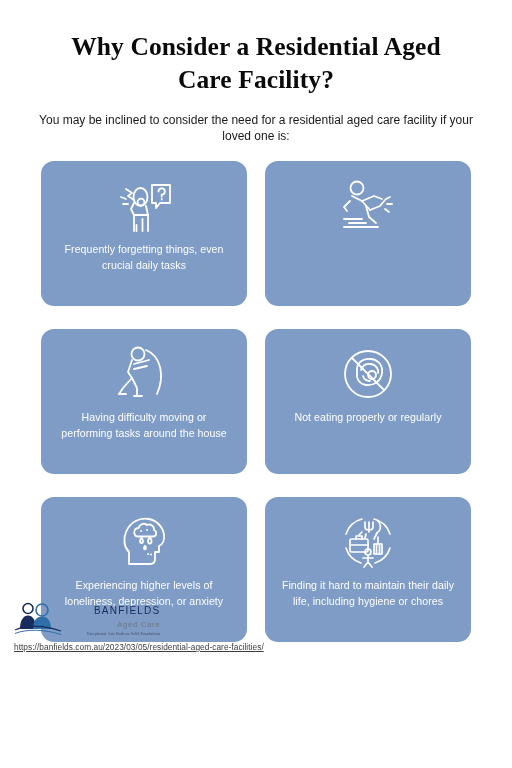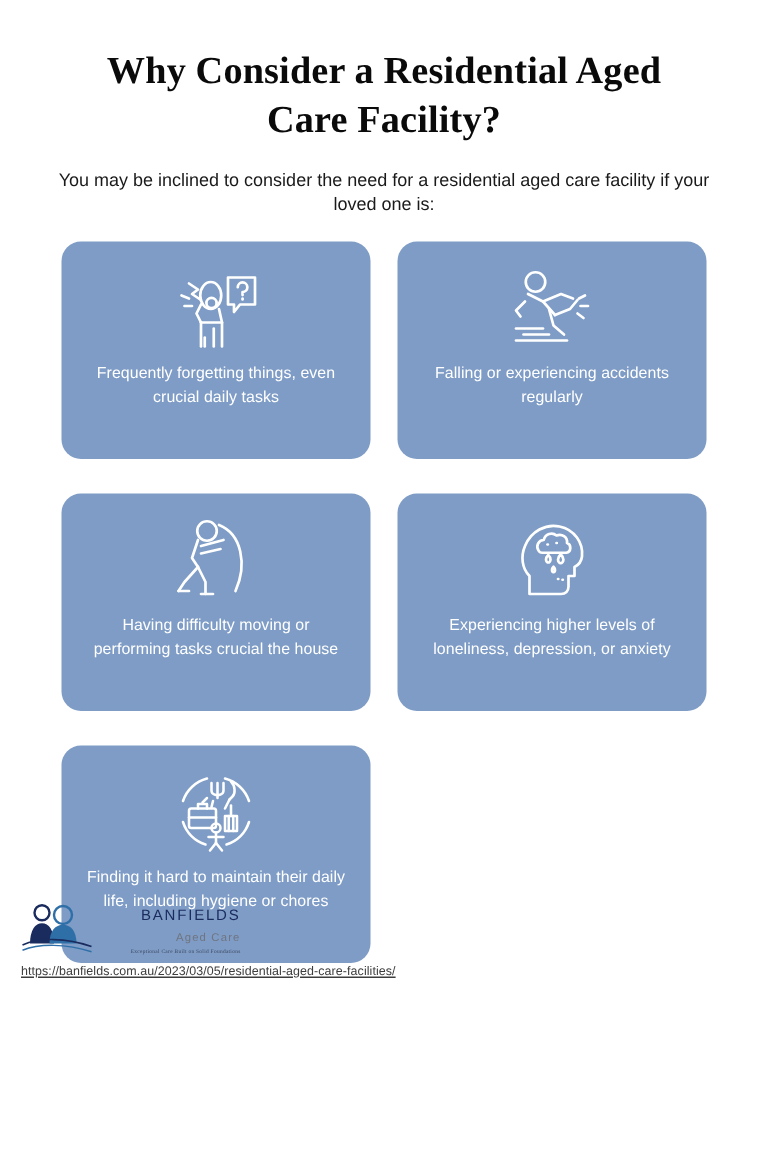--- a/index.html
+++ b/index.html
@@ -206,21 +206,20 @@
 
           <path d="M50 22 L54 20"></path>
           <path d="M51 27 L56 27"></path>
           <path d="M49 32 L53 35"></path>
 
           <path d="M8 42 L26 42"></path>
           <path d="M13 46 L30 46"></path>
           <path d="M8 50 L42 50"></path>
         </svg>
       </div>
-      <div class="card-label">Falling or experiencing accidents regularly</div>
     </div>
 
     <div class="card">
       <div class="card-icon">
         <svg width="62" height="60" viewBox="0 0 62 60" fill="none" stroke="#ffffff" stroke-width="1.8" stroke-linecap="round" stroke-linejoin="round">
 
           <circle cx="25" cy="10" r="6.5"></circle>
 
           <path d="M19 16 L15 28 L19 34"></path>
 
@@ -229,23 +228,38 @@
 
           <path d="M19 34 L24 44 L24 52"></path>
           <path d="M19 34 L10 44 L6 50"></path>
 
           <path d="M6 50 L13 50"></path>
           <path d="M21 52 L29 52"></path>
 
           <path d="M33 6 C48 12 52 32 44 50"></path>
         </svg>
       </div>
-      <div class="card-label">Having difficulty moving or performing tasks crucial the house</div>
-    </div>
-
+      <div class="card-label">Having difficulty moving or performing tasks around the house</div>
+    </div>
+
+    <div class="card">
+      <div class="card-icon">
+        <svg width="58" height="58" viewBox="0 0 58 58" fill="none" stroke="#ffffff" stroke-width="1.8" stroke-linecap="round" stroke-linejoin="round">
+
+          <circle cx="29" cy="29" r="23"></circle>
+          <line x1="13" y1="13" x2="45" y2="45"></line>
+
+          <path d="M18 24 C18 17 25 13 32 14 C40 15 44 21 43 28 C42 36 35 41 27 40 C20 39 17 33 18 28 Z"></path>
+          <path d="M22 25 C23 21 27 18 32 19 C37 20 40 24 39 28"></path>
+          <path d="M24 31 C25 34 28 36 31 36"></path>
+          <circle cx="33" cy="30" r="4"></circle>
+        </svg>
+      </div>
+      <div class="card-label">Not eating properly or regularly</div>
+    </div>
 
     <div class="card">
       <div class="card-icon">
         <svg width="58" height="60" viewBox="0 0 58 60" fill="none" stroke="#ffffff" stroke-width="1.8" stroke-linecap="round" stroke-linejoin="round">
 
           <path d="M14 52 L14 40 C9 35 8 27 11 20 C15 10 25 5 34 7 C44 9 50 18 49 27 C48.5 31 46 33 44 34 L44 40 L40 40 L40 47 C40 50 38 52 35 52 Z"></path>
 
           <path d="M20 23 C18 20 20 16 23.5 16 C24.5 12 29 10.5 32 13 C35.5 11.5 39.5 14 39 18 C42 19 42 24 38.5 24.5 L22.5 24.5 C21.5 24.5 20.5 24 20 23 Z"></path>
 
           <path d="M26 19 L26.2 19"></path>

